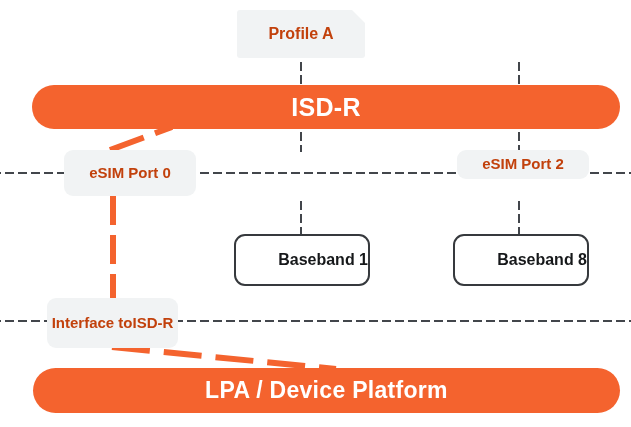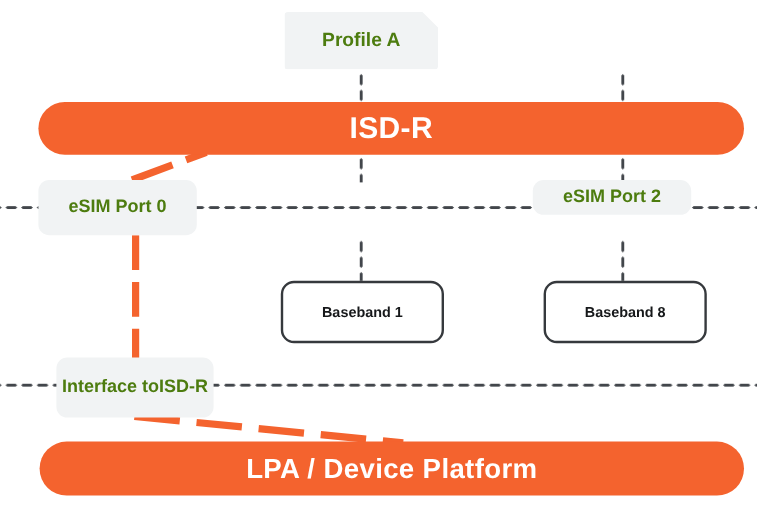--- a/index.html
+++ b/index.html
@@ -48,21 +48,21 @@
 
   
   .lightbox {
     position: absolute;
     background: #F1F3F4;
     border-radius: 9px;
     display: flex;
     align-items: center;
     justify-content: center;
     text-align: center;
-    color: #4d7c0f;
+    color: #c2410c;
     font-weight: bold;
     font-size: 15px;
     line-height: 1.25;
     z-index: 7;
   }
 
   
   .profile {
     border-radius: 3px;
     clip-path: polygon(0 0, calc(100% - 13px) 0, 100% 13px, 100% 100%, 0 100%);
@@ -70,24 +70,24 @@
   }
 
   
   .darkbox {
     position: absolute;
     background: #ffffff;
     border: 2.6px solid #36393d;
     border-radius: 11px;
     display: flex;
     align-items: center;
-    justify-content: center;
+    justify-content: flex-end;
     color: #16181a;
     font-weight: bold;
-    font-size: 12px;
+    font-size: 16px;
     z-index: 7;
   }
 
   
   .dot-plane {
     position: absolute;
     left: 0;
     width: 631px;
     height: 4px;
     z-index: 2;
@@ -132,24 +132,24 @@
 
   <div class="bar" id="bar-isdr">
     <span>ISD-R</span>
   </div>
 
   <div class="dot-vert" style="left:299px; top:130px; height:22px;"></div>
   <div class="dot-vert" style="left:517px; top:130px; height:22px;"></div>
 
   <div class="dot-plane" style="top:171px;"></div>
 
-  <div class="lightbox" style="left:32px; top:150px; width:132px; height:46px;">
+  <div class="lightbox" style="left:64px; top:150px; width:132px; height:46px;">
     <span>eSIM Port 0</span>
   </div>
-  <div class="lightbox" style="left:444px; top:150px; width:132px; height:29px;">
+  <div class="lightbox" style="left:457px; top:150px; width:132px; height:29px;">
     <span>eSIM Port 2</span>
   </div>
 
   <div class="dot-vert" style="left:299px; top:199px; height:35px;"></div>
   <div class="dot-vert" style="left:517px; top:199px; height:35px;"></div>
 
   <div class="darkbox" style="left:234px; top:234px; width:132px; height:48px;">
     <span>Baseband 1</span>
   </div>
   <div class="darkbox" style="left:453px; top:234px; width:132px; height:48px;">

